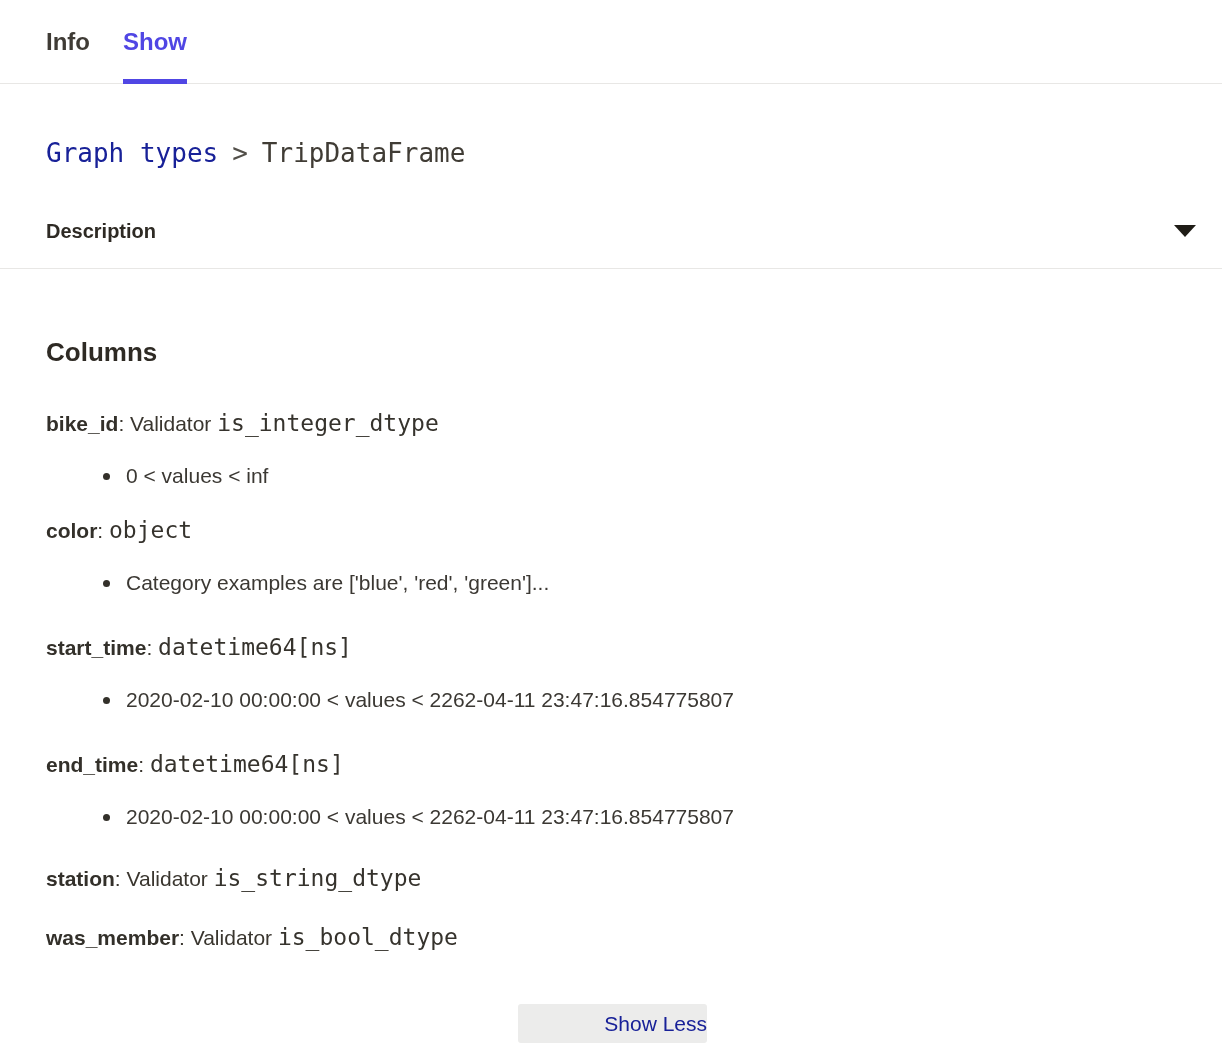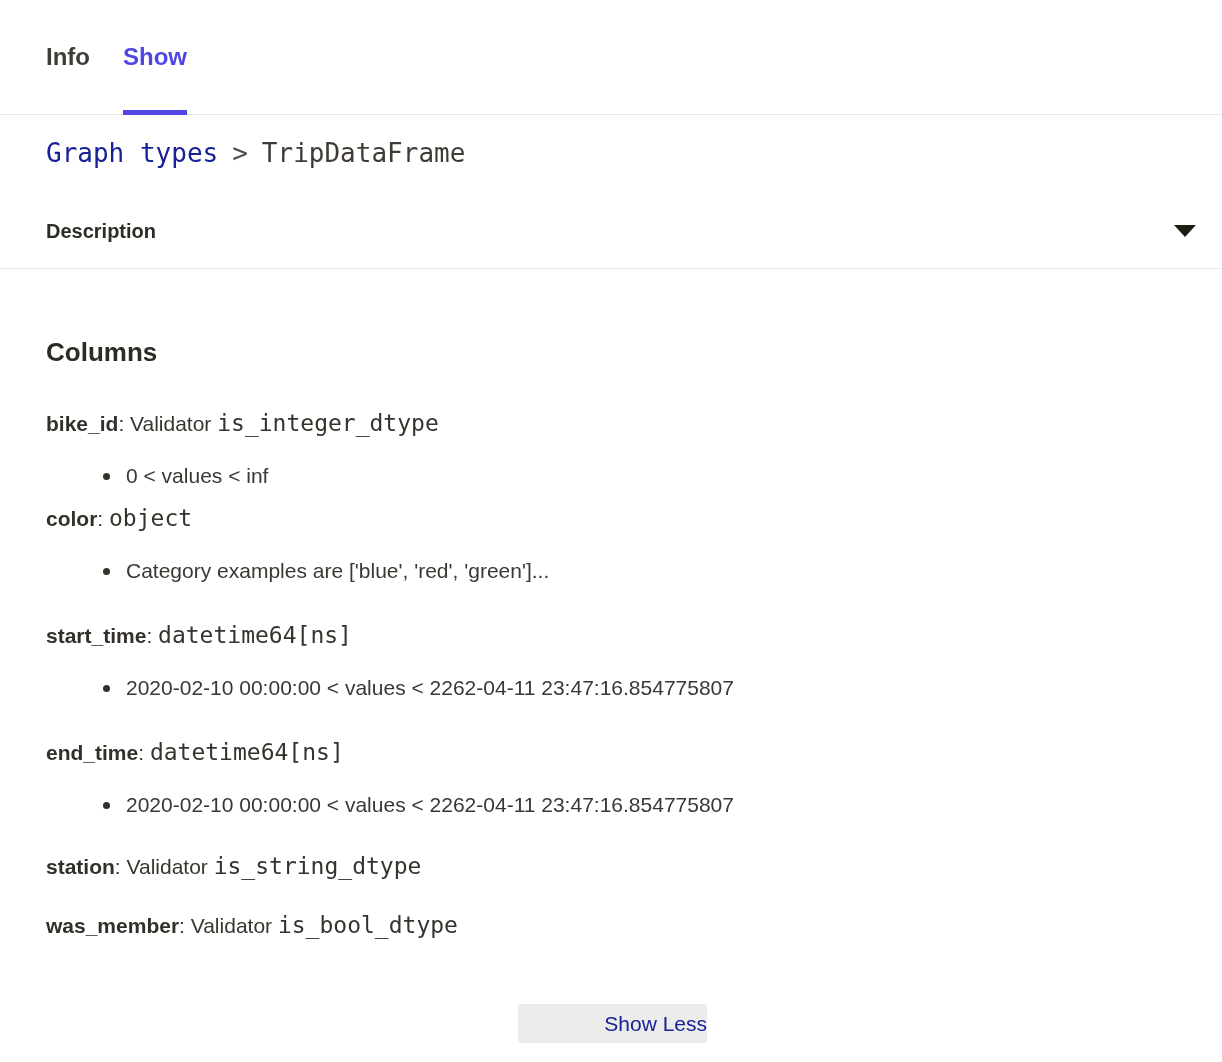--- a/index.html
+++ b/index.html
@@ -8,21 +8,21 @@
     width: 1222px; height: 1062px;
     font-family: "Liberation Sans", "DejaVu Sans", sans-serif;
     color: #3a362f;
     overflow: hidden;
     position: relative;
   }
   .mono { font-family: "DejaVu Sans Mono", "Liberation Mono", monospace; }
 
   
   .tabbar {
-    position: absolute; top: 0; left: 0; right: 0; height: 115px;
+    position: absolute; top: 0; left: 0; right: 0; height: 84px;
     display: flex; align-items: stretch;
     padding-left: 46px; gap: 33px;
     border-bottom: 1px solid #e8e7e5;
     background: #fff;
   }
   .tab {
     display: flex; align-items: center;
     font-size: 24px; font-weight: 700;
     color: #3f3b35; cursor: pointer; position: relative;
   }
@@ -73,21 +73,21 @@
   .bullets { list-style: none; margin-top: 26px; }
   .bullets li {
     font-size: 21px; line-height: 26px; color: #3b3833;
     padding-left: 80px; position: relative;
   }
   .bullets li::before {
     content: ""; position: absolute; left: 57px; top: 10px;
     width: 7px; height: 7px; border-radius: 50%; background: #33302a;
   }
   .mt-e1 { margin-top: 44px; }
-  .mt-e2 { margin-top: 16px; }
+  .mt-e2 { margin-top: 28px; }
   .mt-e3 { margin-top: 38px; }
   .mt-e4 { margin-top: 38px; }
   .mt-e5 { margin-top: 35px; }
   .mt-e6 { margin-top: 29px; }
   .mt-e7 { margin-top: 32px; }
 
   
   .show-less {
     position: absolute; left: 518px; top: 1004px;
     width: 189px; height: 39px;

